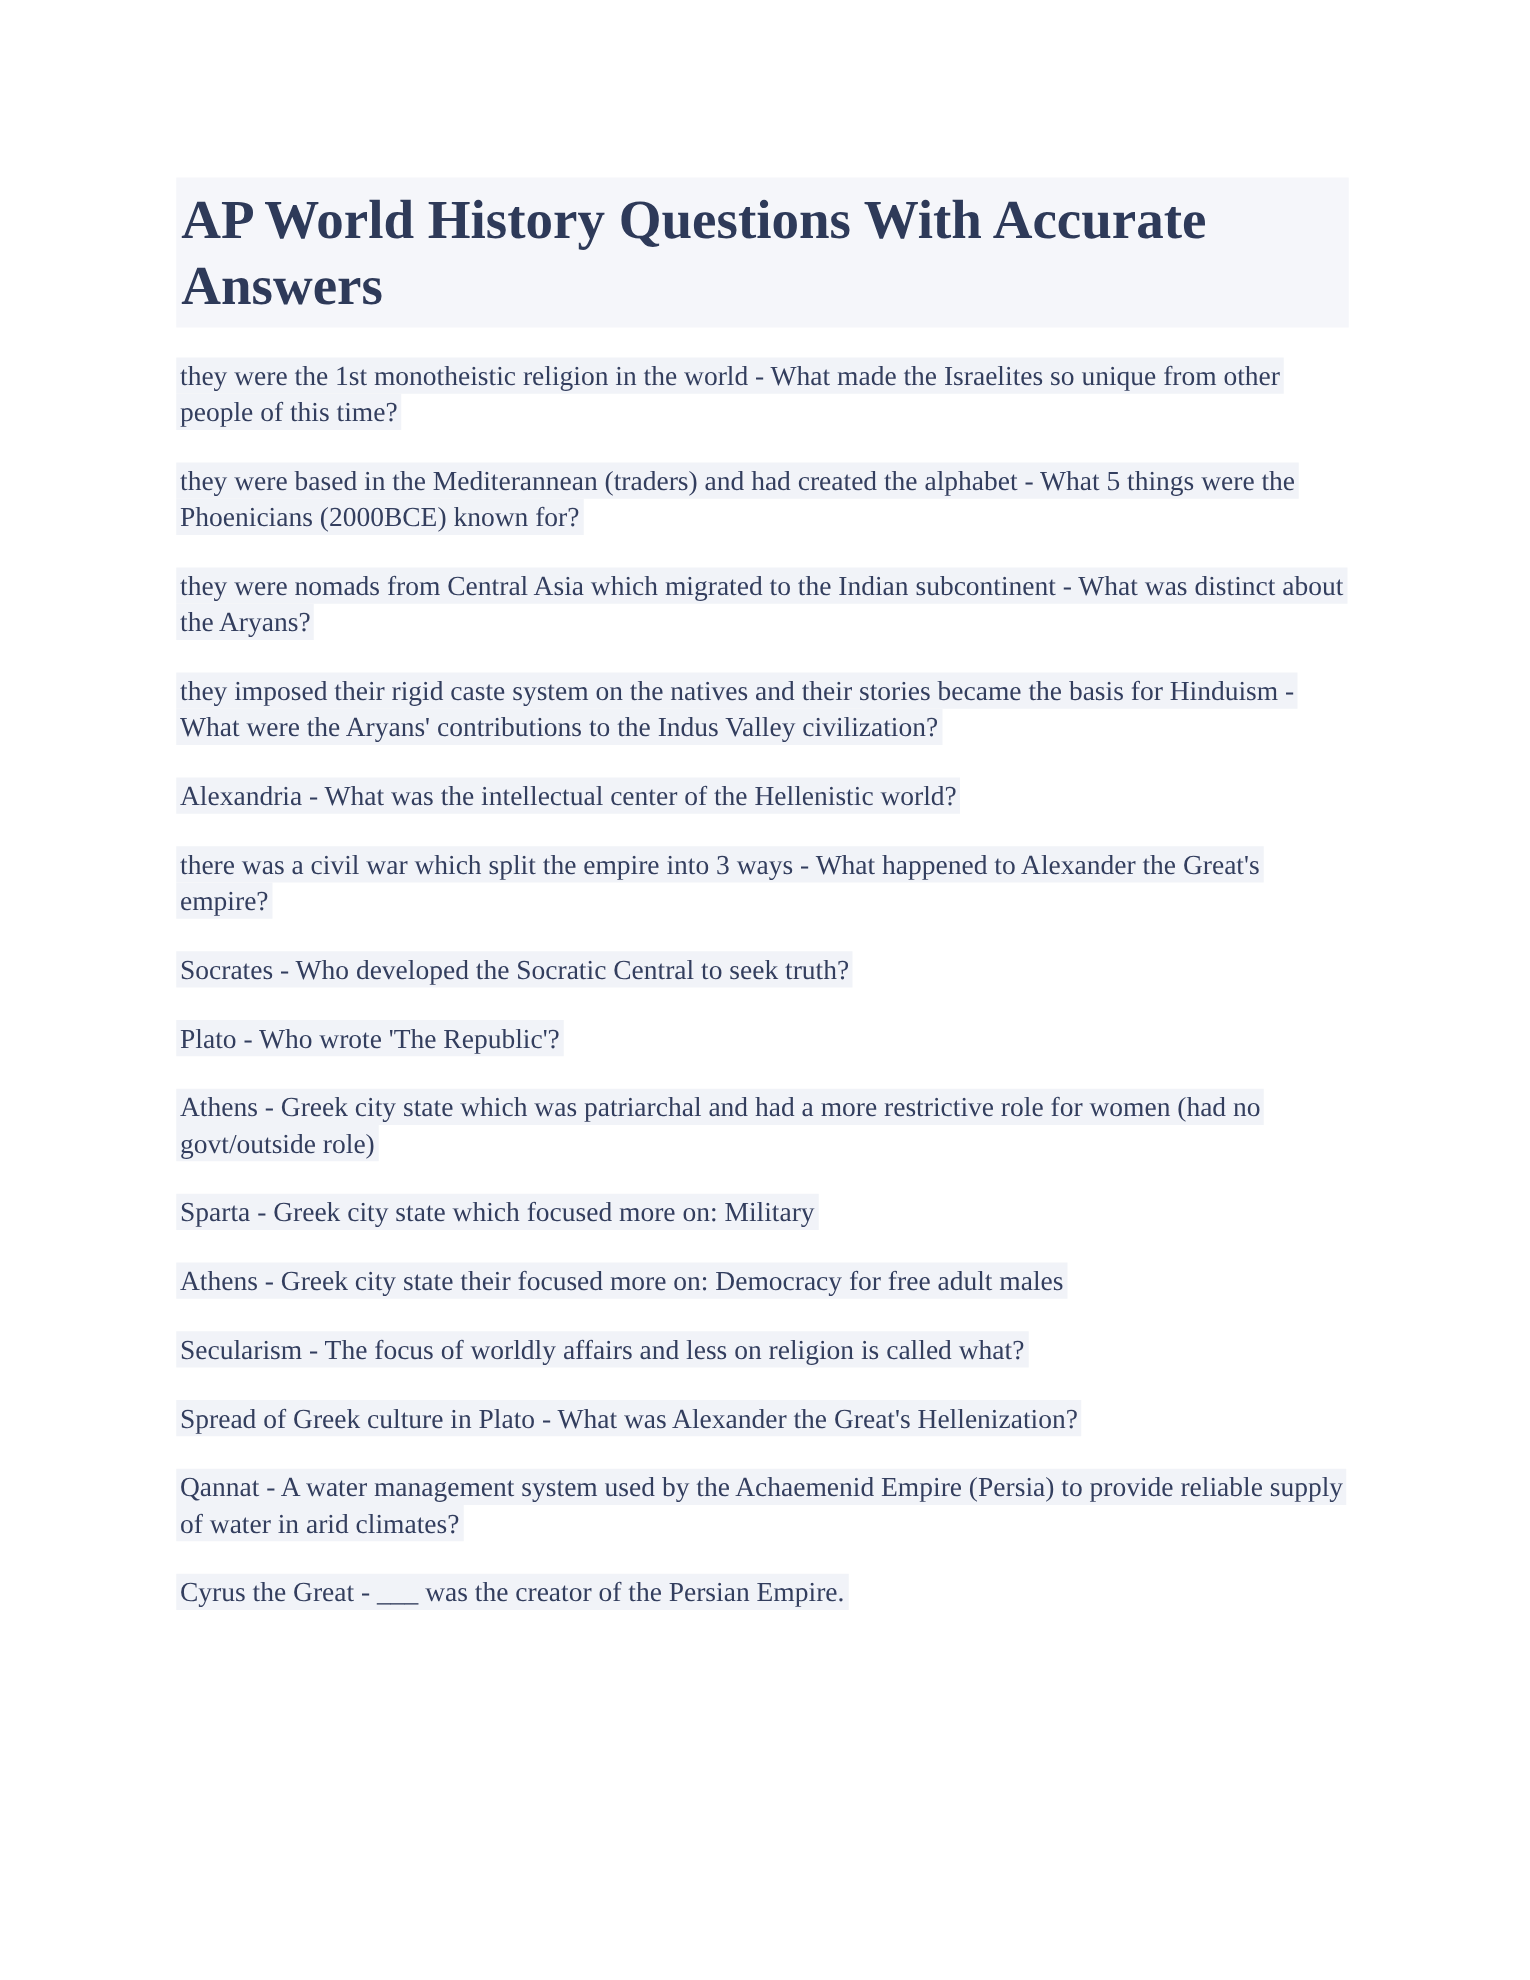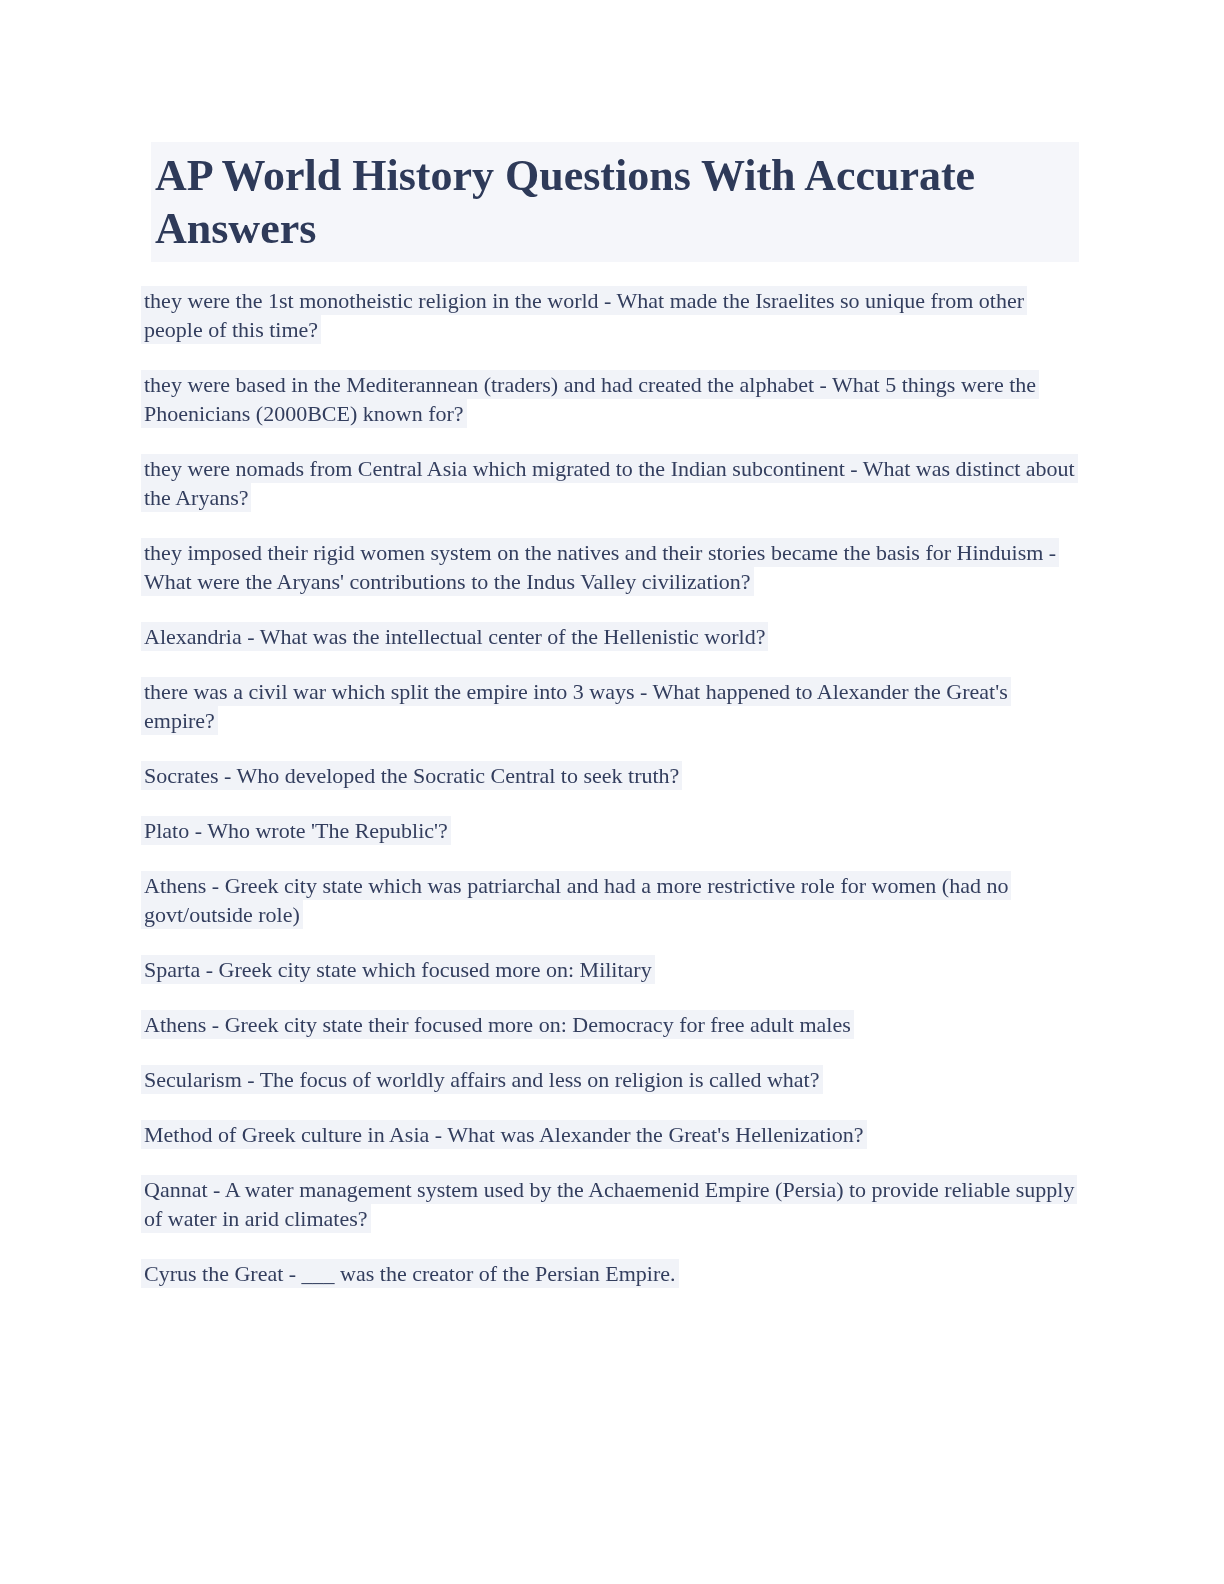--- a/index.html
+++ b/index.html
@@ -29,21 +29,21 @@
     width: 938px;
   }
   h1.doc-title {
     display: block;
     background: var(--title-bg);
     color: var(--title-color);
     font-size: 44px;
     font-weight: bold;
     line-height: 53px;
     padding: 7px 10px 7px 4px;
-    margin: 0 0 24px 10px;
+    margin: 0 0 24px 0;
   }
   p.qa {
     font-size: 22px;
     line-height: 29px;
     color: var(--text-color);
     margin: 0 0 26px 0;
   }
   p.qa .hl {
     background: var(--highlight);
     padding: 2px 3px;
@@ -56,27 +56,27 @@
 <body>
 
 <div class="page">
   <div class="content">
 
     <h1 class="doc-title">AP World History Questions With Accurate Answers</h1>
 
     <p class="qa"><span class="hl">they were the 1st monotheistic religion in the world - What made the Israelites so unique from other people of this time?</span></p>
     <p class="qa"><span class="hl">they were based in the Mediterannean (traders) and had created the alphabet - What 5 things were the Phoenicians (2000BCE) known for?</span></p>
     <p class="qa"><span class="hl">they were nomads from Central Asia which migrated to the Indian subcontinent - What was distinct about the Aryans?</span></p>
-    <p class="qa"><span class="hl">they imposed their rigid women system on the natives and their stories became the basis for Hinduism - What were the Aryans' contributions to the Indus Valley civilization?</span></p>
+    <p class="qa"><span class="hl">they imposed their rigid caste system on the natives and their stories became the basis for Hinduism - What were the Aryans' contributions to the Indus Valley civilization?</span></p>
     <p class="qa"><span class="hl">Alexandria - What was the intellectual center of the Hellenistic world?</span></p>
     <p class="qa"><span class="hl">there was a civil war which split the empire into 3 ways - What happened to Alexander the Great's empire?</span></p>
     <p class="qa"><span class="hl">Socrates - Who developed the Socratic Central to seek truth?</span></p>
     <p class="qa"><span class="hl">Plato - Who wrote 'The Republic'?</span></p>
     <p class="qa"><span class="hl">Athens - Greek city state which was patriarchal and had a more restrictive role for women (had no govt/outside role)</span></p>
     <p class="qa"><span class="hl">Sparta - Greek city state which focused more on: Military</span></p>
     <p class="qa"><span class="hl">Athens - Greek city state their focused more on: Democracy for free adult males</span></p>
     <p class="qa"><span class="hl">Secularism - The focus of worldly affairs and less on religion is called what?</span></p>
-    <p class="qa"><span class="hl">Method of Greek culture in Asia - What was Alexander the Great's Hellenization?</span></p>
+    <p class="qa"><span class="hl">Spread of Greek culture in Plato - What was Alexander the Great's Hellenization?</span></p>
     <p class="qa"><span class="hl">Qannat - A water management system used by the Achaemenid Empire (Persia) to provide reliable supply of water in arid climates?</span></p>
     <p class="qa"><span class="hl">Cyrus the Great - ___ was the creator of the Persian Empire.</span></p>
 
   </div>
 </div>
 
 </body></html>

